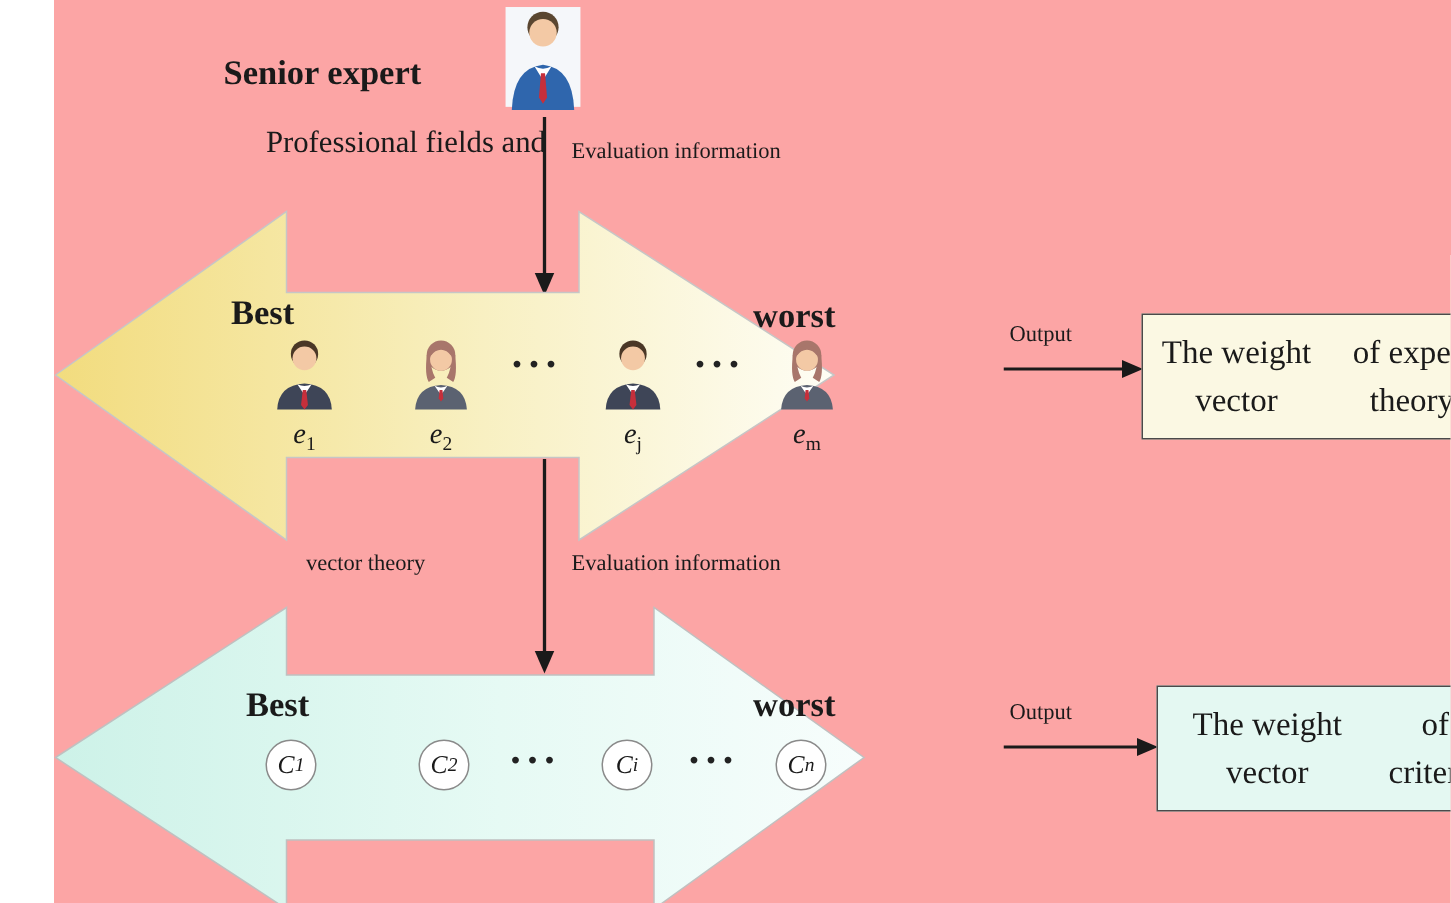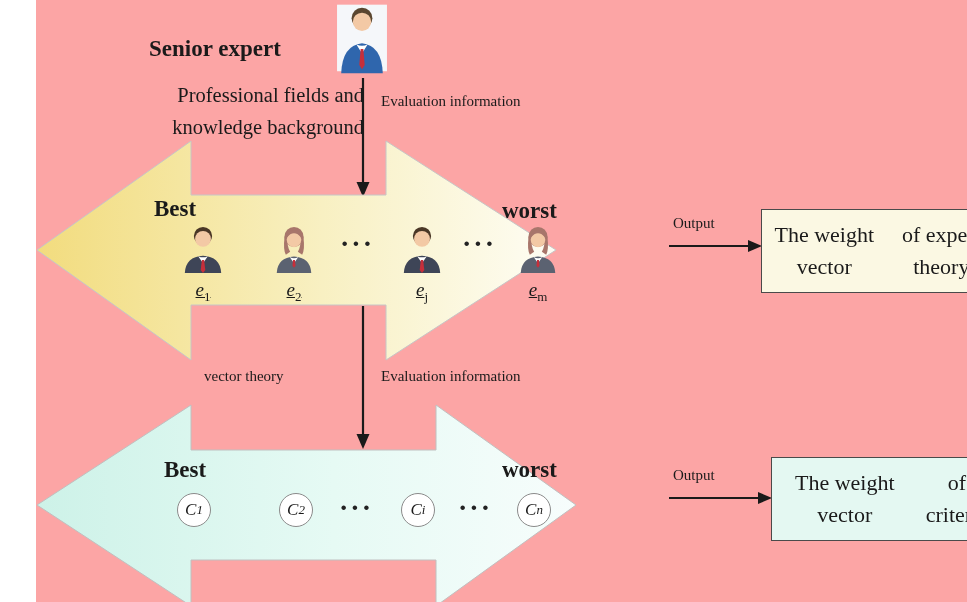--- a/index.html
+++ b/index.html
@@ -25,21 +25,21 @@
   .best1 { left:118px; top:196px; }
   .worst1 { left:466px; top:198px; }
   .best2 { left:128px; top:457px; }
   .worst2 { left:466px; top:457px; }
   .avatar { width:46px; height:52px; }
   .av1 { left:144px; top:222px; } .av2 { left:235px; top:222px; }
   .av3 { left:363px; top:222px; } .av4 { left:479px; top:222px; }
   .dots { font-size:28px; font-weight:bold; letter-spacing:2px; color:#222; }
   .dots-a1 { left:304px; top:228px; } .dots-a2 { left:426px; top:228px; }
   .dots-c1 { left:303px; top:492px; } .dots-c2 { left:422px; top:492px; }
-  .e-label { width:40px; text-align:center; font-size:19px;text-decoration:underline; }
+  .e-label { width:40px; text-align:center; font-size:19px; }
   .e-label i { font-style:italic; }
   .e-label sub, .c-circle sub { font-size:13px; }
   .el1 { left:147px; top:279px; } .el2 { left:238px; top:279px;text-align:center; }
   .el3 { left:366px; top:279px; } .el4 { left:482px; top:279px; }
   .c-circle {
     width:34px; height:34px; border-radius:50%;
     border:1px solid #8a8a8a; background:#ffffff;
     display:flex; align-items:center; justify-content:center;
     font-size:17px; font-style:italic; box-sizing:border-box;
   }
@@ -90,21 +90,20 @@
     <rect x="1" y="0" width="48" height="64" fill="#f5f7fa"></rect>
     <circle cx="25" cy="13" r="10" fill="#5a4630"></circle>
     <circle cx="25" cy="16.5" r="8.8" fill="#f3c9a5"></circle>
     <path d="M5 66 Q6 39 25 37 Q44 39 45 66 Z" fill="#2f66ad"></path>
     <path d="M19.5 38 L25 47 L30.5 38 Q25 41 19.5 38 Z" fill="#ffffff"></path>
     <path d="M23.7 42.5 L26.3 42.5 L27.6 58 L25 62 L22.4 58 Z" fill="#c62f3b"></path>
   </svg>
 
   <div class="abs prof-bg">
     <div>Professional fields and</div>
-    <div>knowledge background</div>
   </div>
 
   <div class="abs eval1 lbl">Evaluation information</div>
 
   <svg class="abs varrow1" width="22" height="120">
     <line x1="11" y1="0" x2="11" y2="106" stroke="#1a1a1a" stroke-width="2.2"></line>
     <path d="M4.5 104 L17.5 104 L11 119 Z" fill="#1a1a1a"></path>
   </svg>
 
   <svg class="abs expert-arrow" width="522" height="222" viewBox="0 0 522 222">

